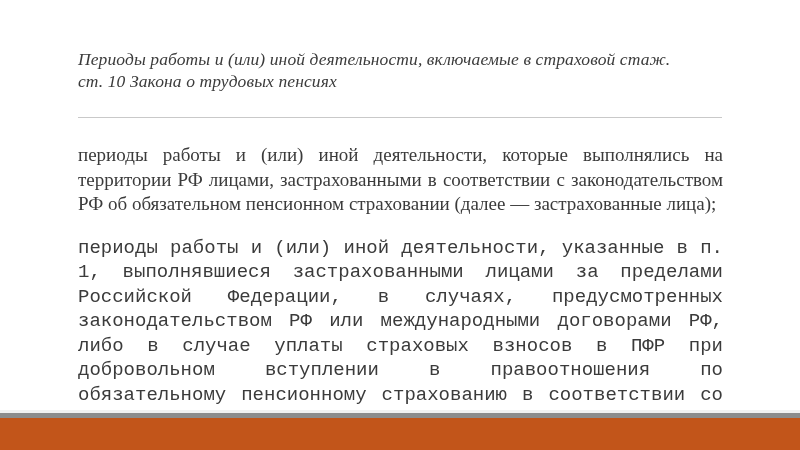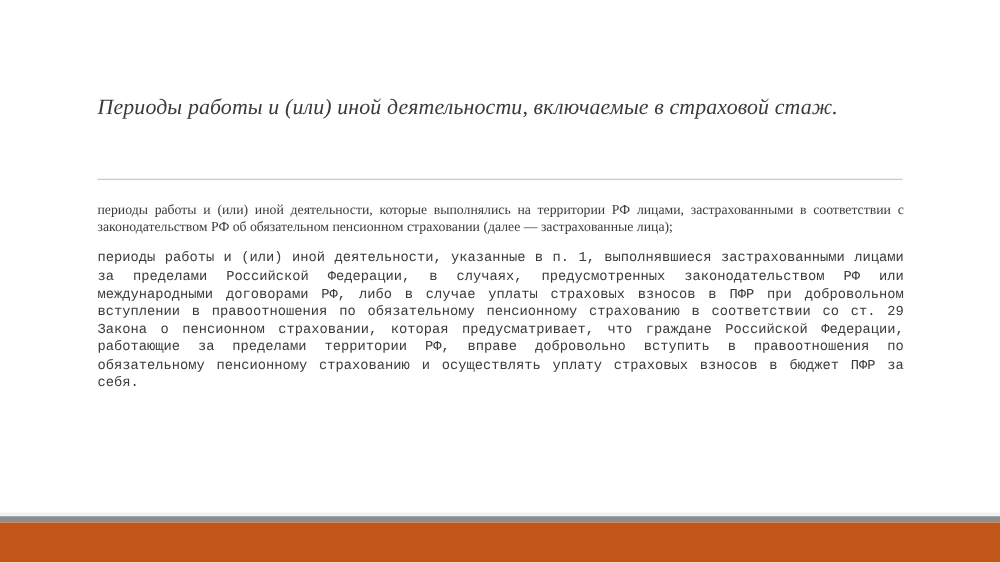--- a/index.html
+++ b/index.html
@@ -11,21 +11,20 @@
     height: 450px;
     background: #ffffff;
     font-family: "Liberation Serif", serif;
     overflow: hidden;
     position: relative;
   }
   .slide {
     position: absolute;
     inset: 0;
     background: #ffffff;
-    margin-top: 26px;
   }
   .title-block {
     position: absolute;
     left: 78px;
     top: 48px;
     width: 640px;
   }
   .title-line {
     font-family: "Liberation Serif", serif;
     font-style: italic;
@@ -43,21 +42,21 @@
     background: #c9c9c9;
   }
   .body-block {
     position: absolute;
     left: 78px;
     top: 124px;
     width: 645px;
   }
   .para {
     font-family: "Liberation Serif", serif;
-    font-size: 11px;
+    font-size: 19px;
     line-height: 1.29;
     color: #3b3b3b;
     text-align: justify;
     text-justify: inter-word;
     margin-bottom: 9px;
   }
   .para:last-child {
     margin-bottom: 0;
     font-family: Liberation Mono, monospace;
   }
@@ -86,20 +85,21 @@
     background: #f2f2f2;
   }
 </style>
 </head>
 <body>
 
 <div class="slide">
 
   <div class="title-block">
     <div class="title-line">Периоды работы и (или) иной деятельности, включаемые в страховой стаж.</div>
+    <div class="title-line"> ст. 10 Закона о трудовых пенсиях</div>
   </div>
 
   <div class="title-rule"></div>
 
   <div class="body-block">
     <p class="para">периоды работы и (или) иной деятельности, которые выполнялись на территории РФ лицами, застрахованными в соответствии с законодательством РФ об обязательном пенсионном страховании (далее — застрахованные лица);</p>
     <p class="para">периоды работы и (или) иной деятельности, указанные в п. 1, выполнявшиеся застрахованными лицами за пределами Российской Федерации, в случаях, предусмотренных законодательством РФ или международными договорами РФ, либо в случае уплаты страховых взносов в ПФР при добровольном вступлении в правоотношения по обязательному пенсионному страхованию в соответствии со ст. 29 Закона о пенсионном страховании, которая предусматривает, что граждане Российской Федерации, работающие за пределами территории РФ, вправе добровольно вступить в правоотношения по обязательному пенсионному страхованию и осуществлять уплату страховых взносов в бюджет ПФР за себя.</p>
   </div>
 
   <div class="footer-accent-dark"></div>

